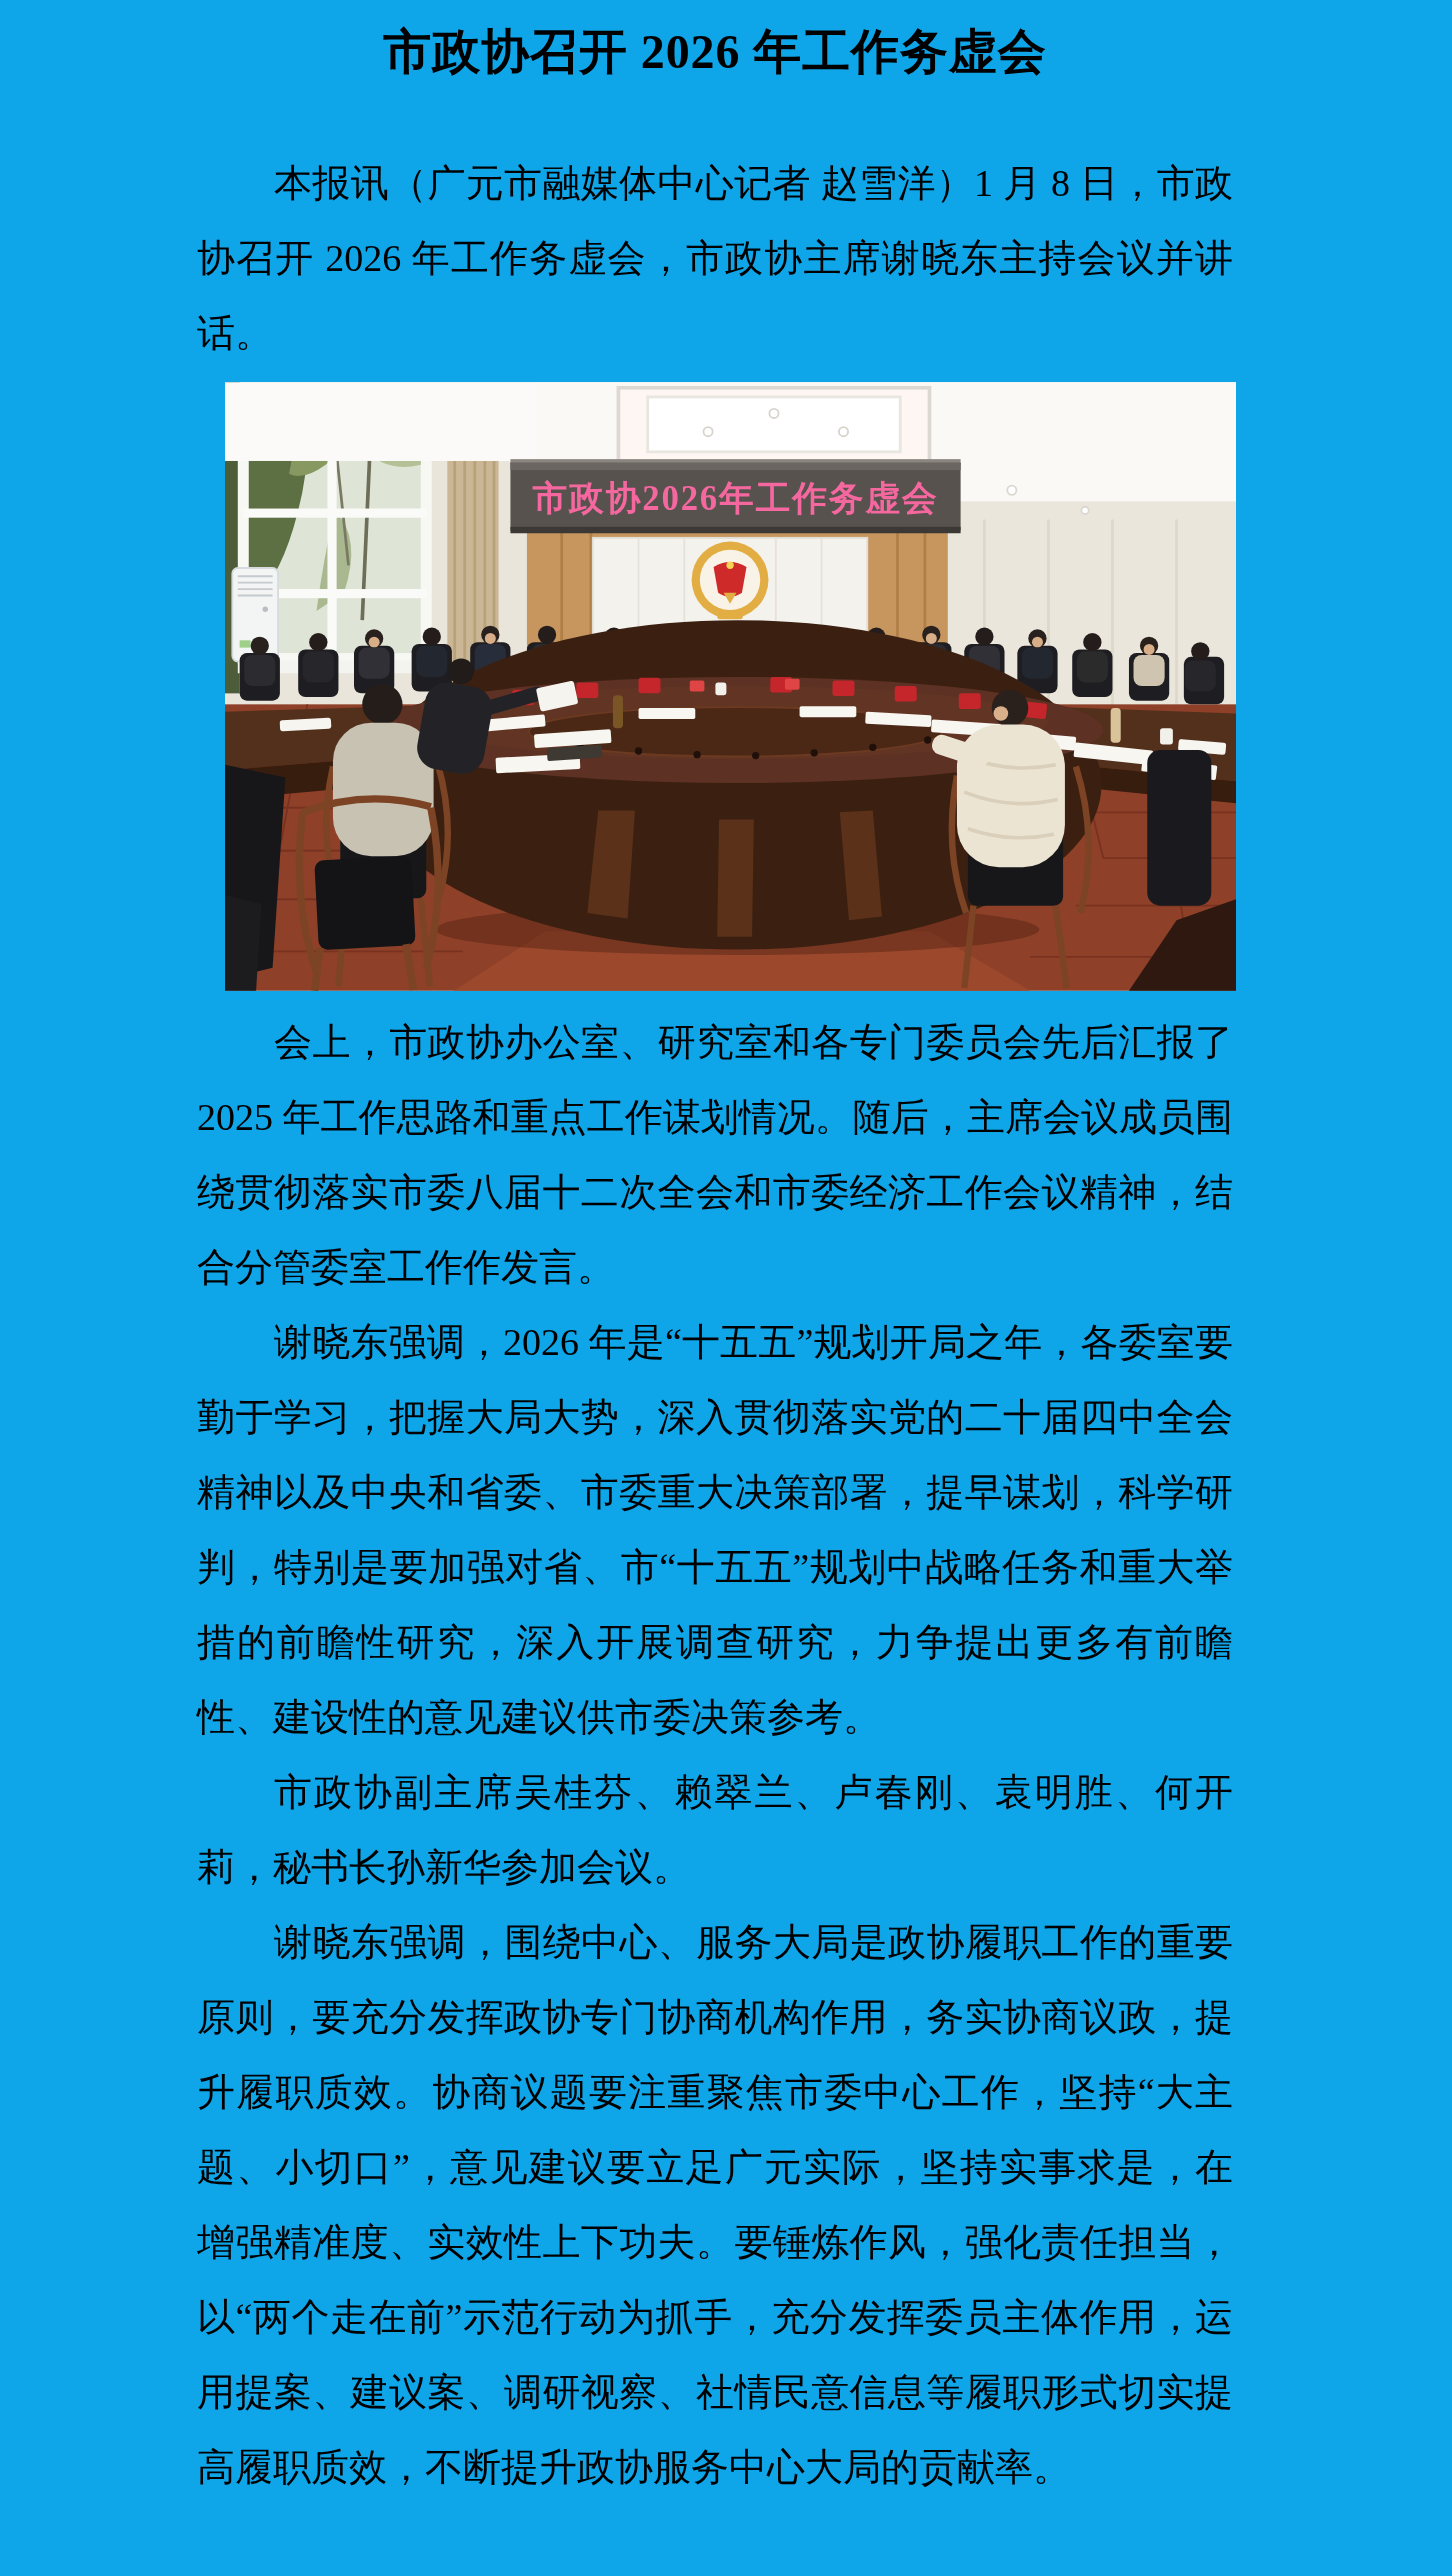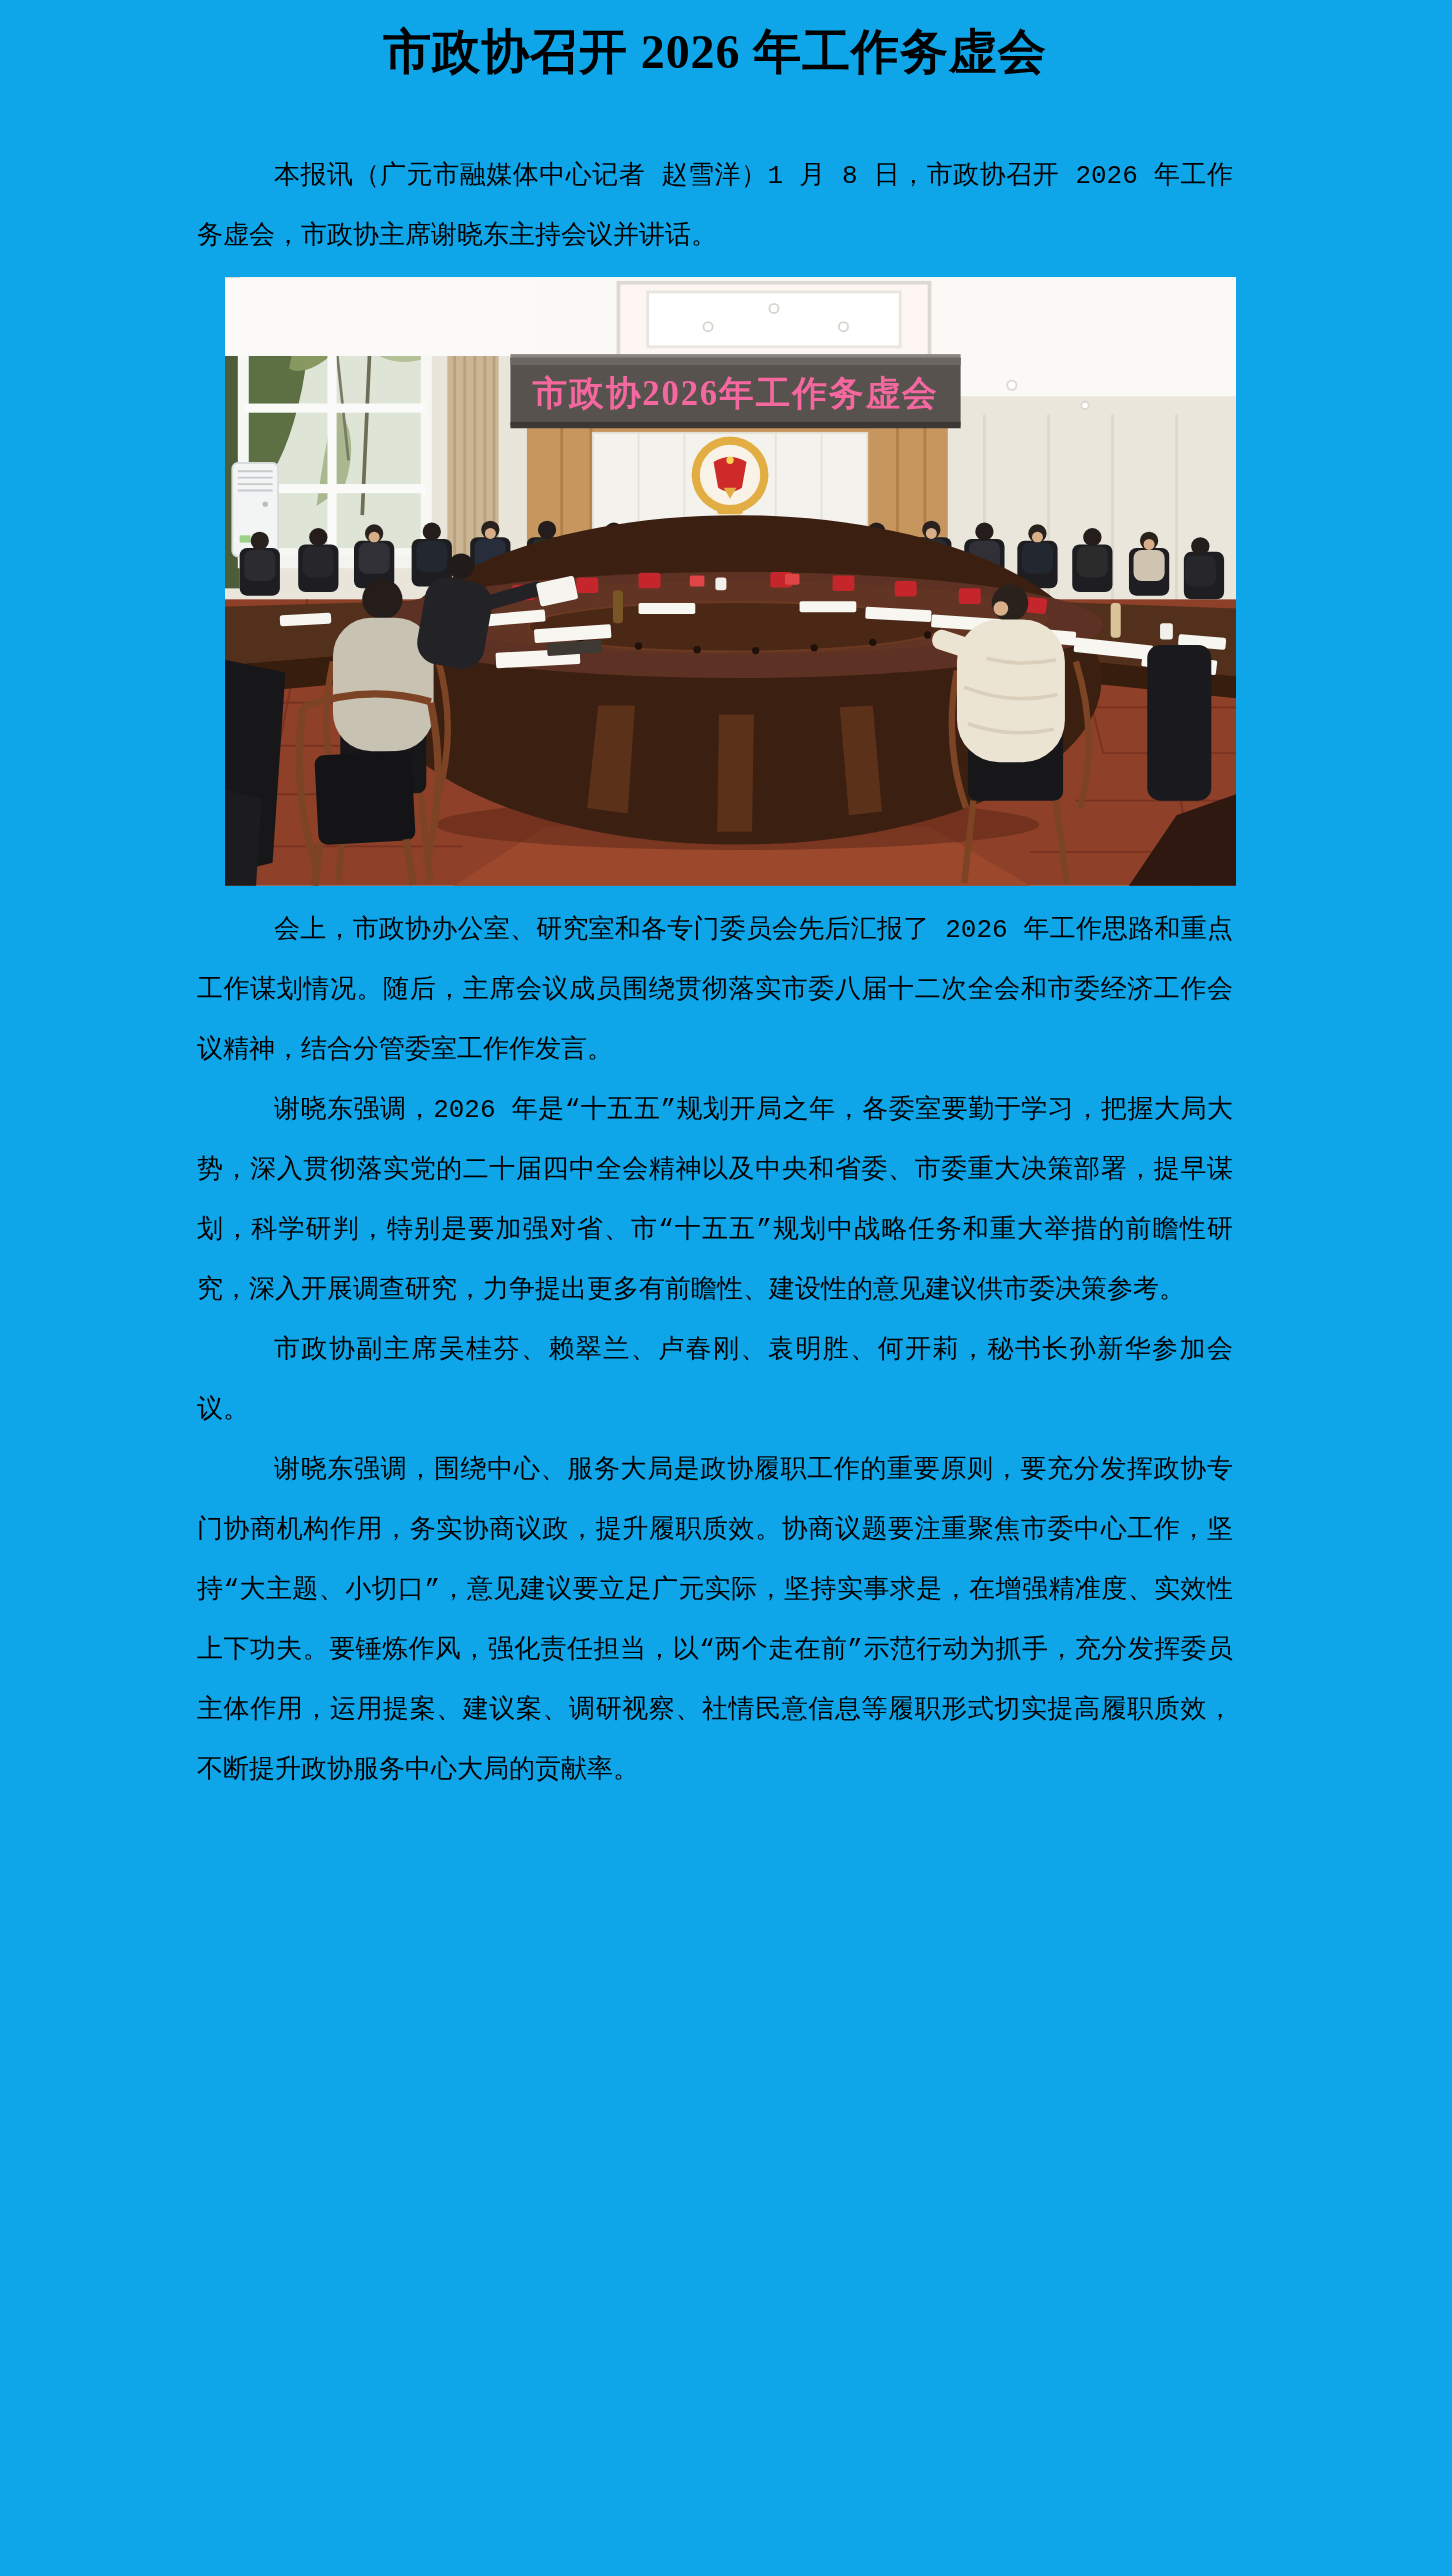--- a/index.html
+++ b/index.html
@@ -8,24 +8,23 @@
     font-family:"Liberation Serif","DejaVu Serif",serif;
     color:#000;
   }
   .page{position:relative;width:1452px;height:2576px;background:#0ea5e9;}
   .content{position:absolute;left:197px;top:0;width:1036px;}
   .title{
     font-size:48px;font-weight:bold;text-align:center;
     margin:16.5px 0 0 0;line-height:70px;letter-spacing:0.9px;
   }
   .body-text p{
-    font-size:26px;line-height:60px;margin:0;
+    font-size:38px;line-height:75px;margin:0;
     text-align:justify;text-justify:inter-ideograph;
     text-indent:77px;
-    font-family:Liberation Mono, monospace;
   }
   .p-first{margin-top:59px !important;}
   .photo-wrap{
     margin:11px 0 0 27.5px;width:1011px;height:609px;
     line-height:0;
   }
   .p-after-photo{margin-top:14.6px !important;}
   svg text{font-family:"Liberation Serif","DejaVu Serif",serif;}
 </style>
 </head>
@@ -303,21 +302,21 @@
         <g>
           <polygon points="0,418 66,432 52,640 0,652" fill="#17171a"></polygon>
           <rect x="1008" y="402" width="70" height="170" rx="14" fill="#1a1a1e"></rect>
           <polygon points="1040,588 1105,565 1105,665 988,665" fill="#2e1810"></polygon>
           <polygon points="0,560 40,570 34,665 0,665" fill="#1c1c1f"></polygon>
         </g>
       </svg>
     </figure>
 
     <div class="body-text">
-      <p class="p-after-photo">会上，市政协办公室、研究室和各专门委员会先后汇报了 2026 年工作思路和重点工作谋划情况。随后，主席会议成员围绕贯彻落实市委八届十二次全会和市委经济工作会议精神，结合分管委室工作作发言。</p>
+      <p class="p-after-photo">会上，市政协办公室、研究室和各专门委员会先后汇报了 2025 年工作思路和重点工作谋划情况。随后，主席会议成员围绕贯彻落实市委八届十二次全会和市委经济工作会议精神，结合分管委室工作作发言。</p>
       <p>谢晓东强调，2026 年是“十五五”规划开局之年，各委室要勤于学习，把握大局大势，深入贯彻落实党的二十届四中全会精神以及中央和省委、市委重大决策部署，提早谋划，科学研判，特别是要加强对省、市“十五五”规划中战略任务和重大举措的前瞻性研究，深入开展调查研究，力争提出更多有前瞻性、建设性的意见建议供市委决策参考。</p>
       <p>市政协副主席吴桂芬、赖翠兰、卢春刚、袁明胜、何开莉，秘书长孙新华参加会议。</p>
       <p>谢晓东强调，围绕中心、服务大局是政协履职工作的重要原则，要充分发挥政协专门协商机构作用，务实协商议政，提升履职质效。协商议题要注重聚焦市委中心工作，坚持“大主题、小切口”，意见建议要立足广元实际，坚持实事求是，在增强精准度、实效性上下功夫。要锤炼作风，强化责任担当，以“两个走在前”示范行动为抓手，充分发挥委员主体作用，运用提案、建议案、调研视察、社情民意信息等履职形式切实提高履职质效，不断提升政协服务中心大局的贡献率。</p>
     </div>
 
   </div>
 </div>
 
 
 </body></html>

